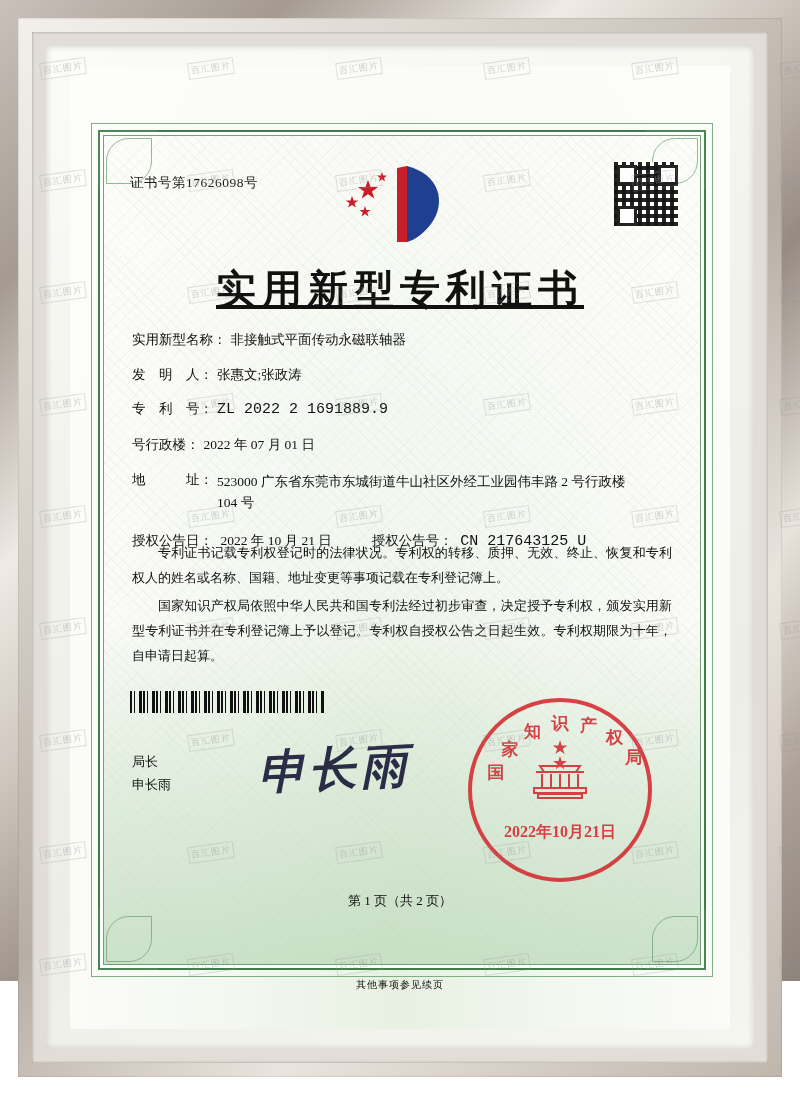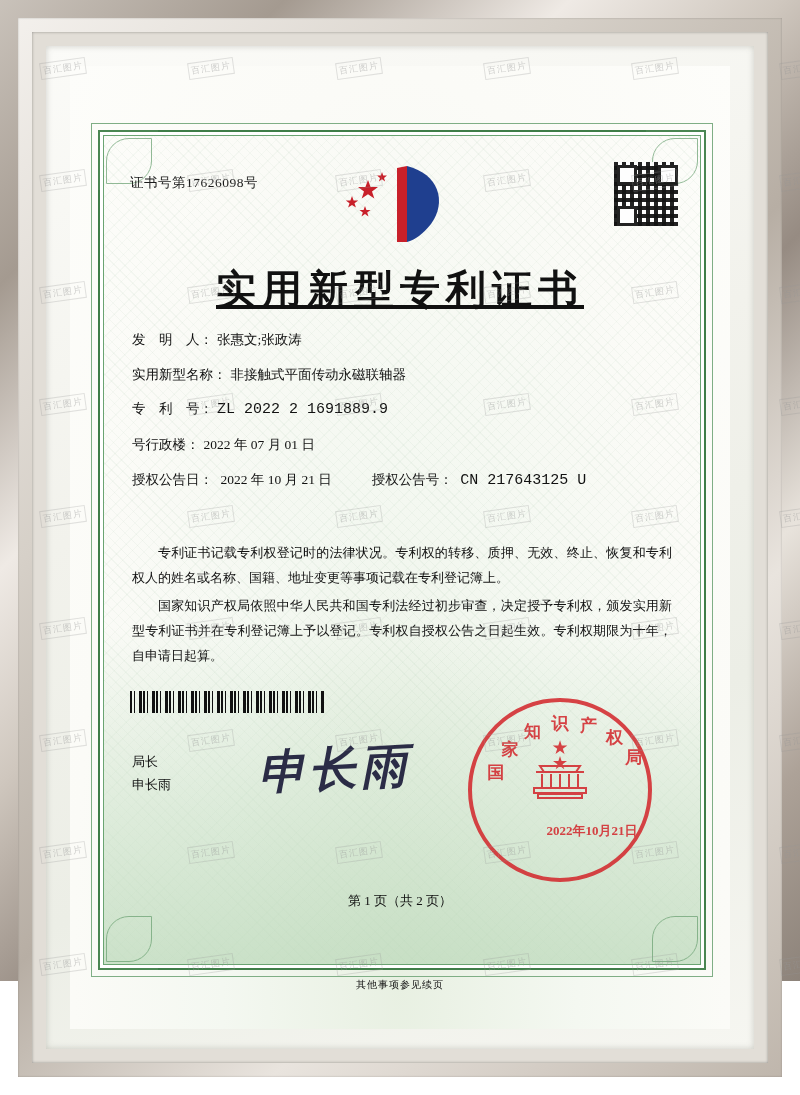--- a/index.html
+++ b/index.html
@@ -161,21 +161,21 @@
   .seal-star{
     position:absolute;left:50%;top:34px;transform:translateX(-50%);
     color:#d3262b;font-size:19px;
   }
   .seal-emblem{
     position:absolute;left:50%;top:52px;transform:translateX(-50%);
     width:72px;height:56px;
   }
   .seal-date{
     position:absolute;left:50%;top:120px;transform:translateX(-50%);
-    white-space:nowrap;font-size:13px;font-weight:bold;margin-left:32px;
+    white-space:nowrap;font-size:16px;font-weight:bold;
   }
 
   
   .page-no{
     position:absolute;left:0;right:0;top:826px;text-align:center;
     font-size:13px;color:#111;
   }
   .footnote{
     position:absolute;left:0;right:0;top:912px;text-align:center;
     font-size:10px;color:#111;letter-spacing:1px;
@@ -233,40 +233,44 @@
           <polygon points="47,10 48.2,13.6 52,13.6 49,15.9 50.1,19.5 47,17.3 43.9,19.5 45,15.9 42,13.6 45.8,13.6"></polygon>
         </g>
       </svg>
     </div>
 
     <div class="title">实用新型专利证书</div>
 
     <div class="fields">
 
       <div class="row">
+        <span class="lab">实用新型名称：</span>
+        <span class="val">非接触式平面传动永磁联轴器</span>
+      </div>
+
+      <div class="row">
         <span class="lab">发　明　人：</span>
         <span class="val">张惠文;张政涛</span>
-      </div>
-
-      <div class="row">
-        <span class="lab">实用新型名称：</span>
-        <span class="val">非接触式平面传动永磁联轴器</span>
       </div>
 
       <div class="row">
         <span class="lab">专　利　号：</span>
         <span class="val mono">ZL 2022 2 1691889.9</span>
       </div>
 
       <div class="row">
         <span class="lab">号行政楼：</span>
         <span class="val">2022 年 07 月 01 日</span>
       </div>
 
 
+      <div class="row addr-wrap">
+        <span class="lab">地　　　址：</span>
+        <span class="addr-val">523000 广东省东莞市东城街道牛山社区外经工业园伟丰路 2 号行政楼 104 号</span>
+      </div>
 
       <div class="row row-two">
         <span class="first">
           <span class="lab">授权公告日：</span>
           <span class="val">2022 年 10 月 21 日</span>
         </span>
         <span class="second">
           <span class="lab">授权公告号：</span>
           <span class="val mono">CN 217643125 U</span>
         </span>

